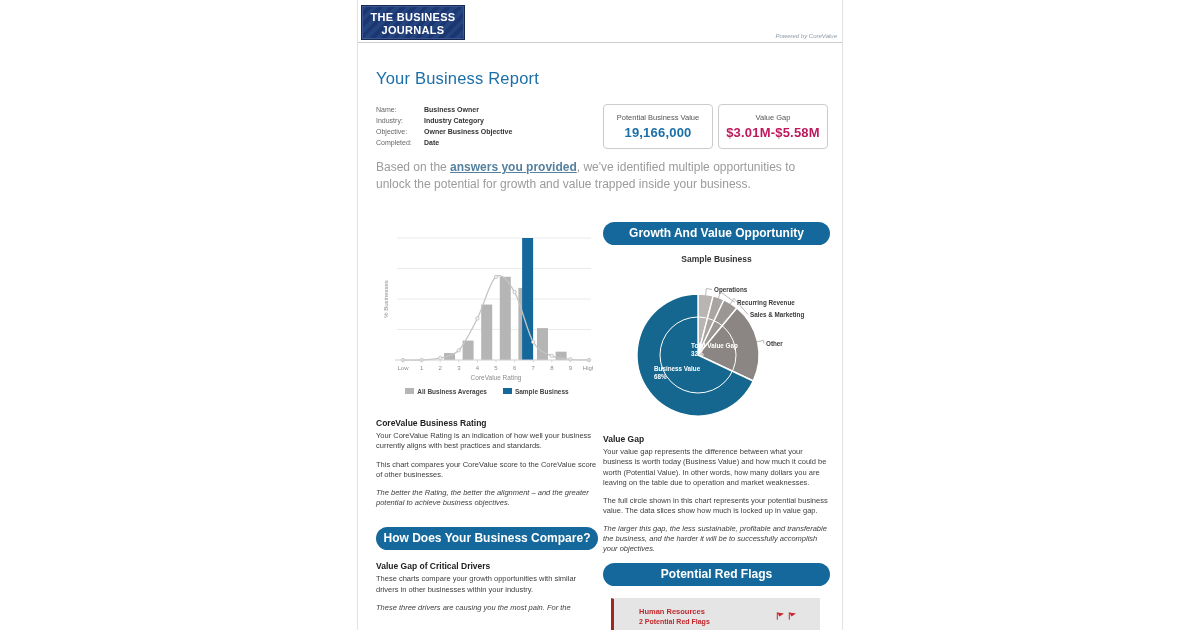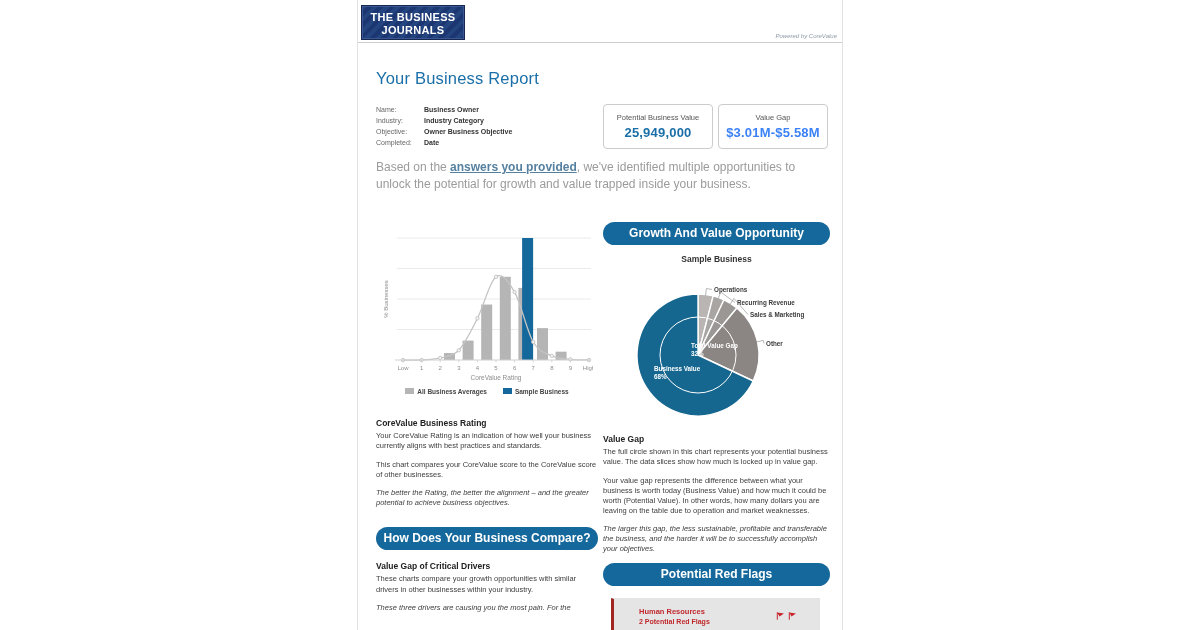--- a/index.html
+++ b/index.html
@@ -104,25 +104,25 @@
           <span class="mvalue">Owner Business Objective</span>
         </div>
         <div class="mrow">
           <span class="mlabel">Completed:</span>
           <span class="mvalue">Date</span>
         </div>
       </div>
       <div class="boxes">
         <div class="value-box">
           <div class="vb-label">Potential Business Value</div>
-          <div class="vb-value" style="color: rgb(27, 111, 168);">25,949,000</div>
+          <div class="vb-value" style="color: rgb(27, 111, 168);">19,166,000</div>
         </div>
         <div class="value-box">
           <div class="vb-label">Value Gap</div>
-          <div class="vb-value" style="color: #3b82f6;">$3.01M-$5.58M</div>
+          <div class="vb-value" style="color: #be185d;">$3.01M-$5.58M</div>
         </div>
       </div>
     </div>
 
     <p class="intro"><span>Based on the </span><span class="intro-link">answers you provided</span><span>, we've identified multiple opportunities to unlock the potential for growth and value trapped inside your business.</span></p>
 
     <div class="columns">
 
       <div class="col-left">
 
@@ -226,22 +226,22 @@
               <text x="163" y="82" font-size="6.3" font-weight="bold" fill="#3a3a3a">Other</text>
               <path d="M95,91 L150.2,117.0 A61,61 0 1 1 95.0,30.0 Z" fill="#16678f" stroke="#fff" stroke-width="1.4" stroke-linejoin="round"></path>
               <circle cx="95" cy="91" r="38" fill="none" stroke="#fff" stroke-width="1"></circle>
               <text x="88" y="84" font-size="6.3" font-weight="bold" fill="#fff"><tspan x="88" dy="0">Total Value Gap</tspan><tspan x="88" dy="8">32%</tspan></text>
               <text x="51" y="107" font-size="6.3" font-weight="bold" fill="#fff"><tspan x="51" dy="0">Business Value</tspan><tspan x="51" dy="8">68%</tspan></text>
             </svg>
         </div>
 
         <div class="text-block tb-valuegap">
           <h3>Value Gap</h3>
+          <p>Your value gap represents the difference between what your business is worth today (Business Value) and how much it could be worth (Potential Value). In other words, how many dollars you are leaving on the table due to operation and market weaknesses.</p>
           <p>The full circle shown in this chart represents your potential business value. The data slices show how much is locked up in value gap.</p>
-          <p>Your value gap represents the difference between what your business is worth today (Business Value) and how much it could be worth (Potential Value). In other words, how many dollars you are leaving on the table due to operation and market weaknesses.</p>
           <p class="italic">The larger this gap, the less sustainable, profitable and transferable the business, and the harder it will be to successfully accomplish your objectives.</p>
         </div>
 
         <div class="pill pill-redflags">Potential Red Flags</div>
 
         <div class="rf-card">
           <div class="rf-text">
             <div class="rf-title">Human Resources</div>
             <div class="rf-sub">2 Potential Red Flags</div>
           </div>

